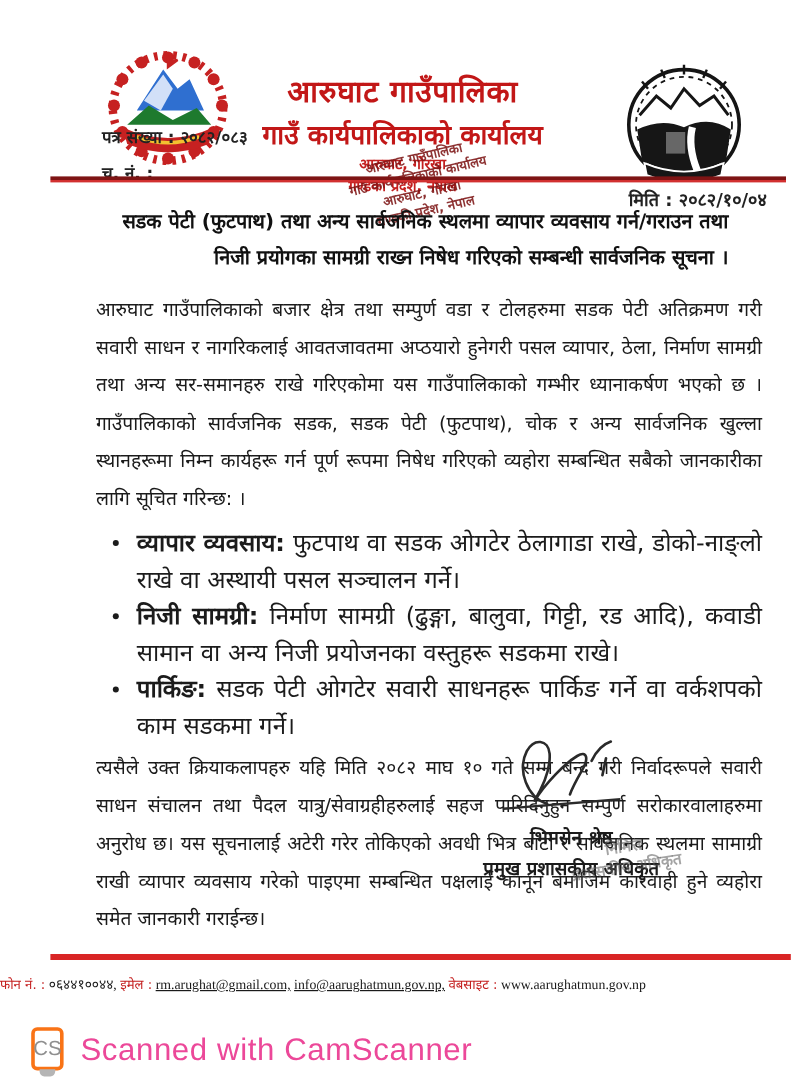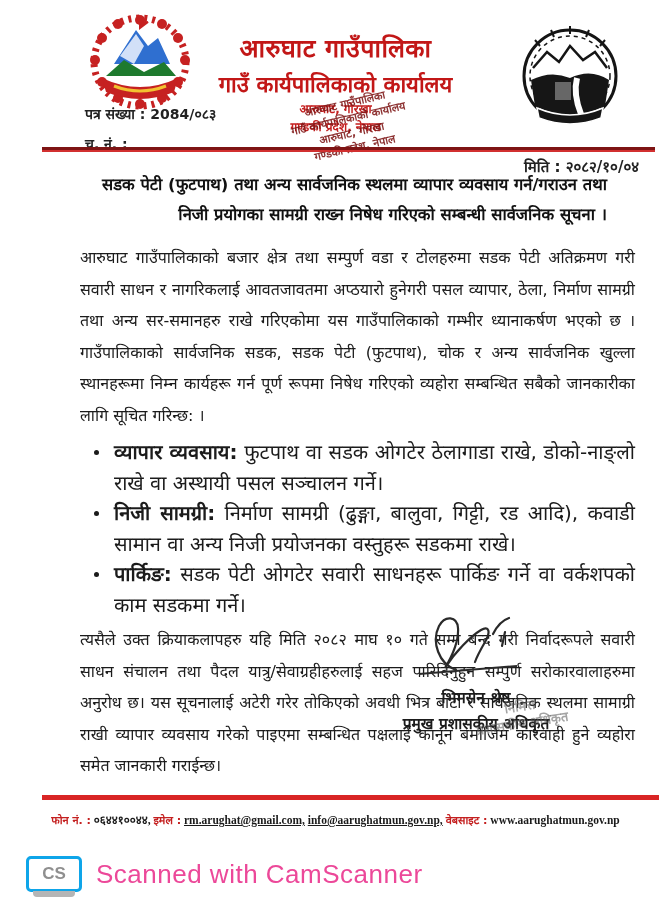--- a/index.html
+++ b/index.html
@@ -7,21 +7,21 @@
   .page {
     position: relative;
     width: 671px; height: 910px;
     margin: 0 auto;
     background: #ffffff;
     font-family: "DejaVu Sans", sans-serif;
     color: #1b1b1b;
     overflow: hidden;
   }
   
-  .letterhead { position: relative; height: 148px; }
+  .letterhead { position: relative; height: 148px; margin-top: 28px; }
   .emblem-left  { position: absolute; left: 84px;  top: 12px; width: 112px; height: 104px; }
   .emblem-right { position: absolute; right: 42px; top: 22px; width: 118px; height: 112px; }
   .head-center { position: absolute; left: 180px; right: 180px; top: 30px; text-align: center; }
   .title-1 { color: #c21717; font-size: 25px; font-weight: bold; letter-spacing: 0.5px; }
   .title-2 { color: #c21717; font-size: 22px; font-weight: bold; margin-top: 4px; }
   .addr    { color: #c42020; font-size: 12px; font-weight: bold; margin-top: 4px; line-height: 14px; }
   
   .stamp {
     position: absolute; left: 255px; top: 96px; width: 190px;
     transform: rotate(-13deg);
@@ -62,33 +62,33 @@
   .sig-title { font-size: 15.5px; font-weight: bold; color: #1b1b1b; margin-top: 4px; }
   .sig-stamp {
     position: absolute; left: 60px; top: 86px; width: 220px;
     transform: rotate(-9deg);
     color: rgba(90, 90, 90, 0.55); font-size: 13px; font-weight: bold;
     line-height: 17px; pointer-events: none;
   }
   
   .rule-bottom { position: absolute; left: 42px; right: 12px; top: 795px; height: 5px; background: #d92525; }
   .footer-line {
-    position: absolute; left: 0; right: 0; top: 812px; text-align: center;
-    font-size: 11.5px; font-weight: bold; color: #222;
+    position: absolute; left: 0; right: 0; top: 812px; 
+    font-size: 11.5px; font-weight: normal; color: #222;
     font-family: "Liberation Serif", "DejaVu Serif", serif;
   }
   .footer-line .red { color: #c42020; font-family: "DejaVu Sans", sans-serif; font-size: 11px; }
   .footer-line .lnk { text-decoration: underline; color: #1a1a1a; }
   .footer-line .plain { color: #1a1a1a; }
   
   .cam { position: absolute; left: 26px; top: 856px; display: flex; align-items: center; }
   .cam-badge {
-    position: relative; width: 56px; height: 36px;
-    border: 3px solid #0ea5e9; border-radius: 5px; background: #fff;
-    color: #8f8f8f; font-weight: bold; font-size: 17px;
+    position: relative; width: 27px; height: 36px;
+    border: 3px solid #f97316; border-radius: 5px; background: #fff;
+    color: #8f8f8f; font-weight: normal; font-size: 17px;
     display: flex; align-items: center; justify-content: center;
     font-family: "Liberation Sans", sans-serif;
   }
   .cam-badge::after {
     content: ""; position: absolute; left: 4px; right: 4px; bottom: -8px;
     height: 6px; background: #b5b5b5; border-radius: 0 0 4px 4px;
   }
   .cam-text {
     margin-left: 14px; color: #ec4899; font-size: 26px;
     font-family: "Liberation Sans", sans-serif; letter-spacing: 0.5px;
@@ -153,21 +153,21 @@
       <div>आरुघाट गाउँपालिका</div>
       <div>गाउँ कार्यपालिकाको कार्यालय</div>
       <div>आरुघाट, गोरखा</div>
       <div>गण्डकी प्रदेश, नेपाल</div>
     </div>
   </div>
 
   <div class="meta">
     <div class="row">
       <span>पत्र संख्या :</span>
-      <span>2084/०८३</span>
+      <span>२०८२/०८३</span>
     </div>
     <div class="row">
       <span>च. नं. :</span>
     </div>
   </div>
 
   <div class="rule-top"></div>
 
   <div class="date-row">
     <span>मिति :</span>

